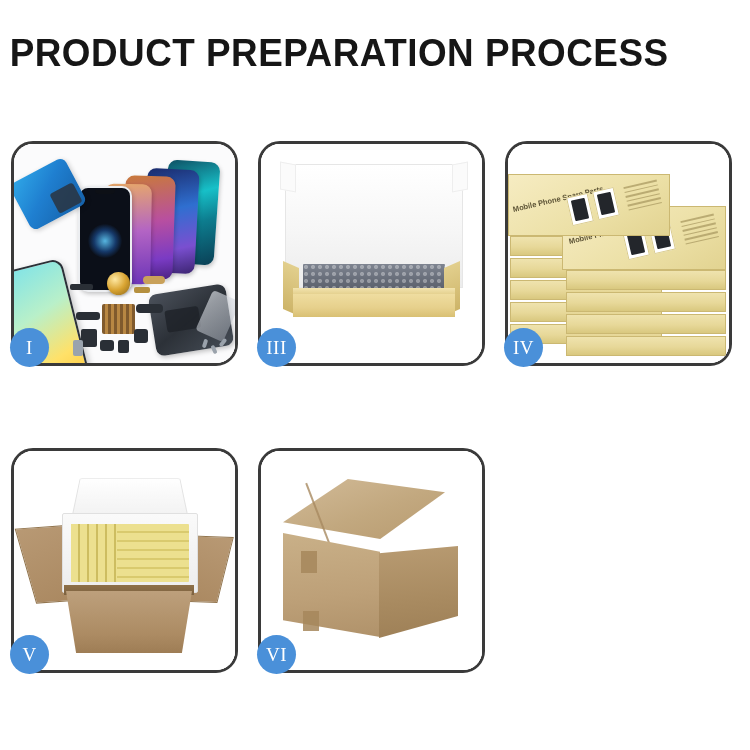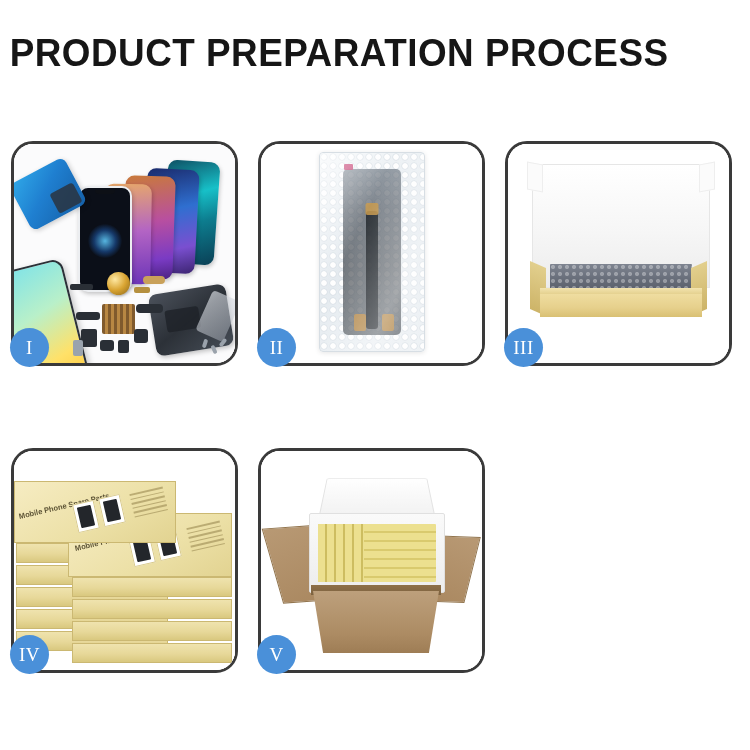--- a/index.html
+++ b/index.html
@@ -381,36 +381,20 @@
         <div class="screws">
           <i style="left:0;top:2px;transform:rotate(18deg)"></i>
           <i style="left:9px;top:8px;transform:rotate(-25deg)"></i>
           <i style="left:18px;top:1px;transform:rotate(40deg)"></i>
         </div>
       </div>
     </div>
     <div class="badge">I</div>
   </div>
 
-  <div class="panel">
-    <div class="panel-inner">
-      <div class="sceneII">
-        <div class="bubble-bag">
-          <div class="lcd-inside"></div>
-          <div class="flex-cable"></div>
-          <div class="conn-gold"></div>
-          <div class="conn-gold2"></div>
-          <div class="conn-gold3"></div>
-          <div class="pink-tab"></div>
-          <div class="bag-gloss"></div>
-        </div>
-      </div>
-    </div>
-    <div class="badge">II</div>
-  </div>
 
   <div class="panel">
     <div class="panel-inner">
       <div class="sceneIII">
         <div class="b3-lid"></div>
         <div class="b3-foam"></div>
         <div class="b3-lside"></div>
         <div class="b3-rside"></div>
         <div class="b3-rim"></div>
         <div class="b3-front"></div>
@@ -488,14 +472,27 @@
           <div class="v-yellow-stack"></div>
           <div class="v-yellow-vert"></div>
         </div>
         <div class="v-rim"></div>
         <div class="v-body"></div>
       </div>
     </div>
     <div class="badge">V</div>
   </div>
 
+  <div class="panel">
+    <div class="panel-inner">
+      <div class="sceneVI">
+        <div class="c-top"></div>
+        <div class="c-seam"></div>
+        <div class="c-front"></div>
+        <div class="c-side"></div>
+        <div class="c-tape1"></div>
+        <div class="c-tape2"></div>
+      </div>
+    </div>
+    <div class="badge">VI</div>
+  </div>
 
 </div>
 
 </body></html>

